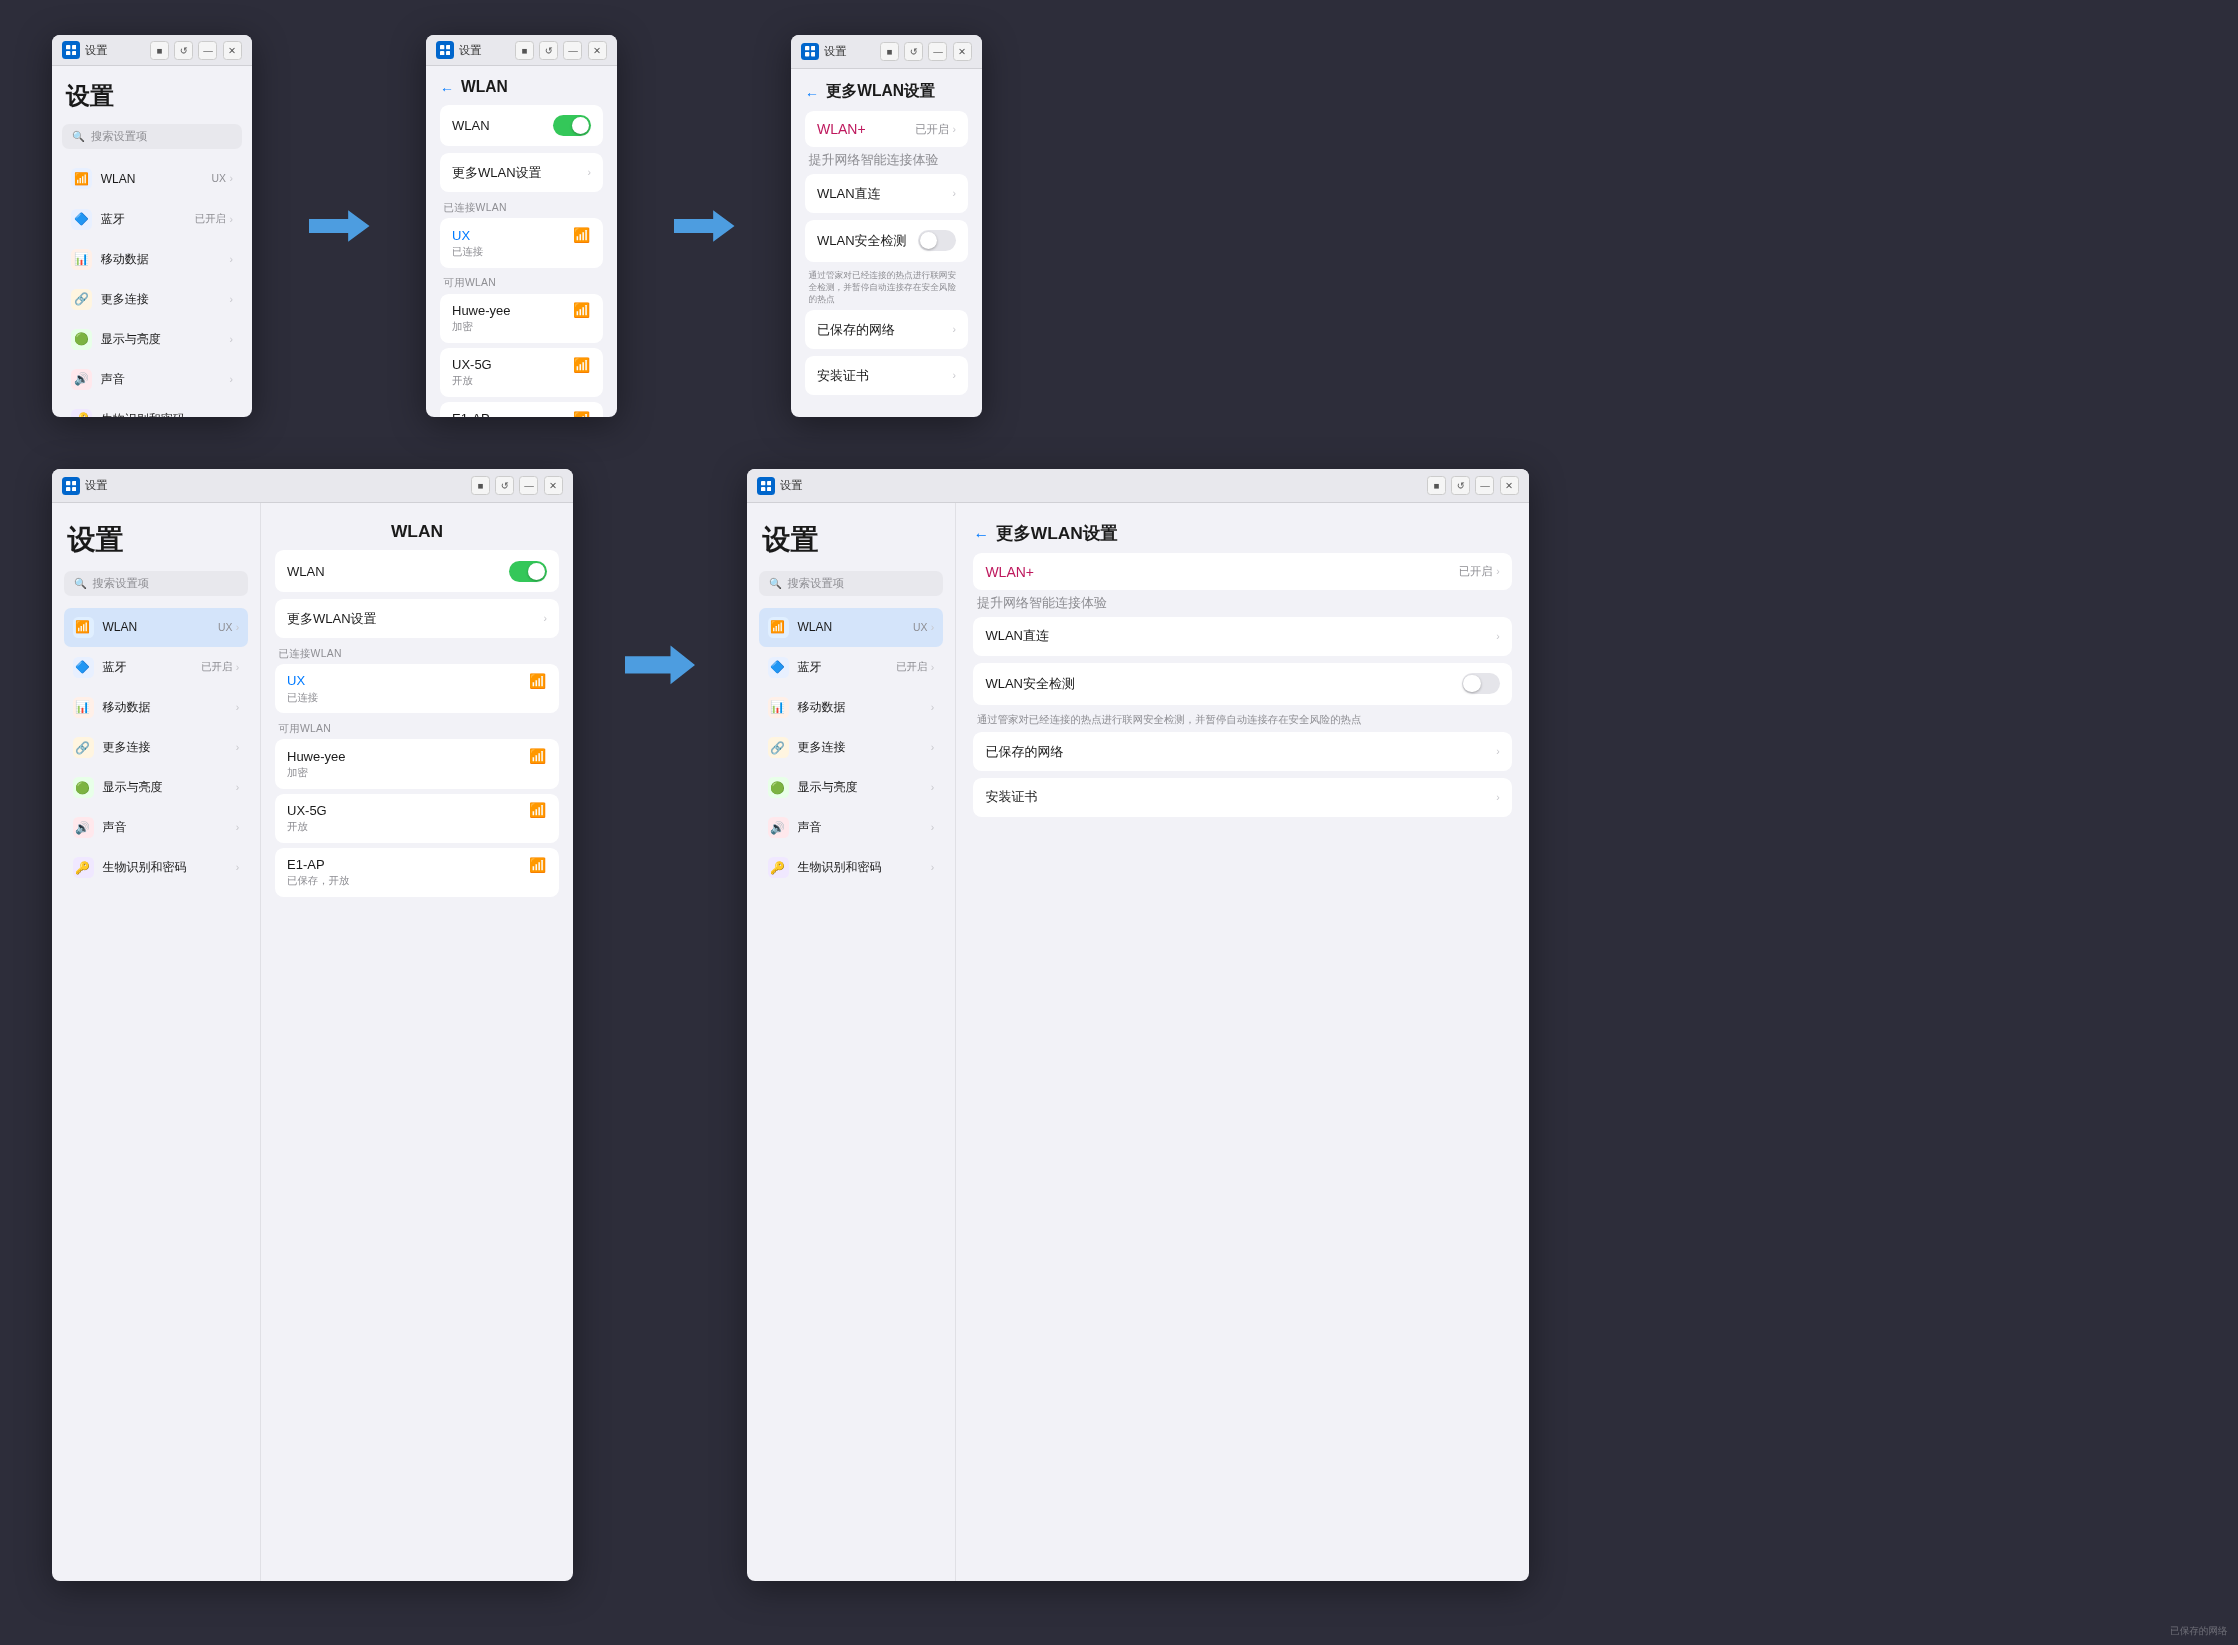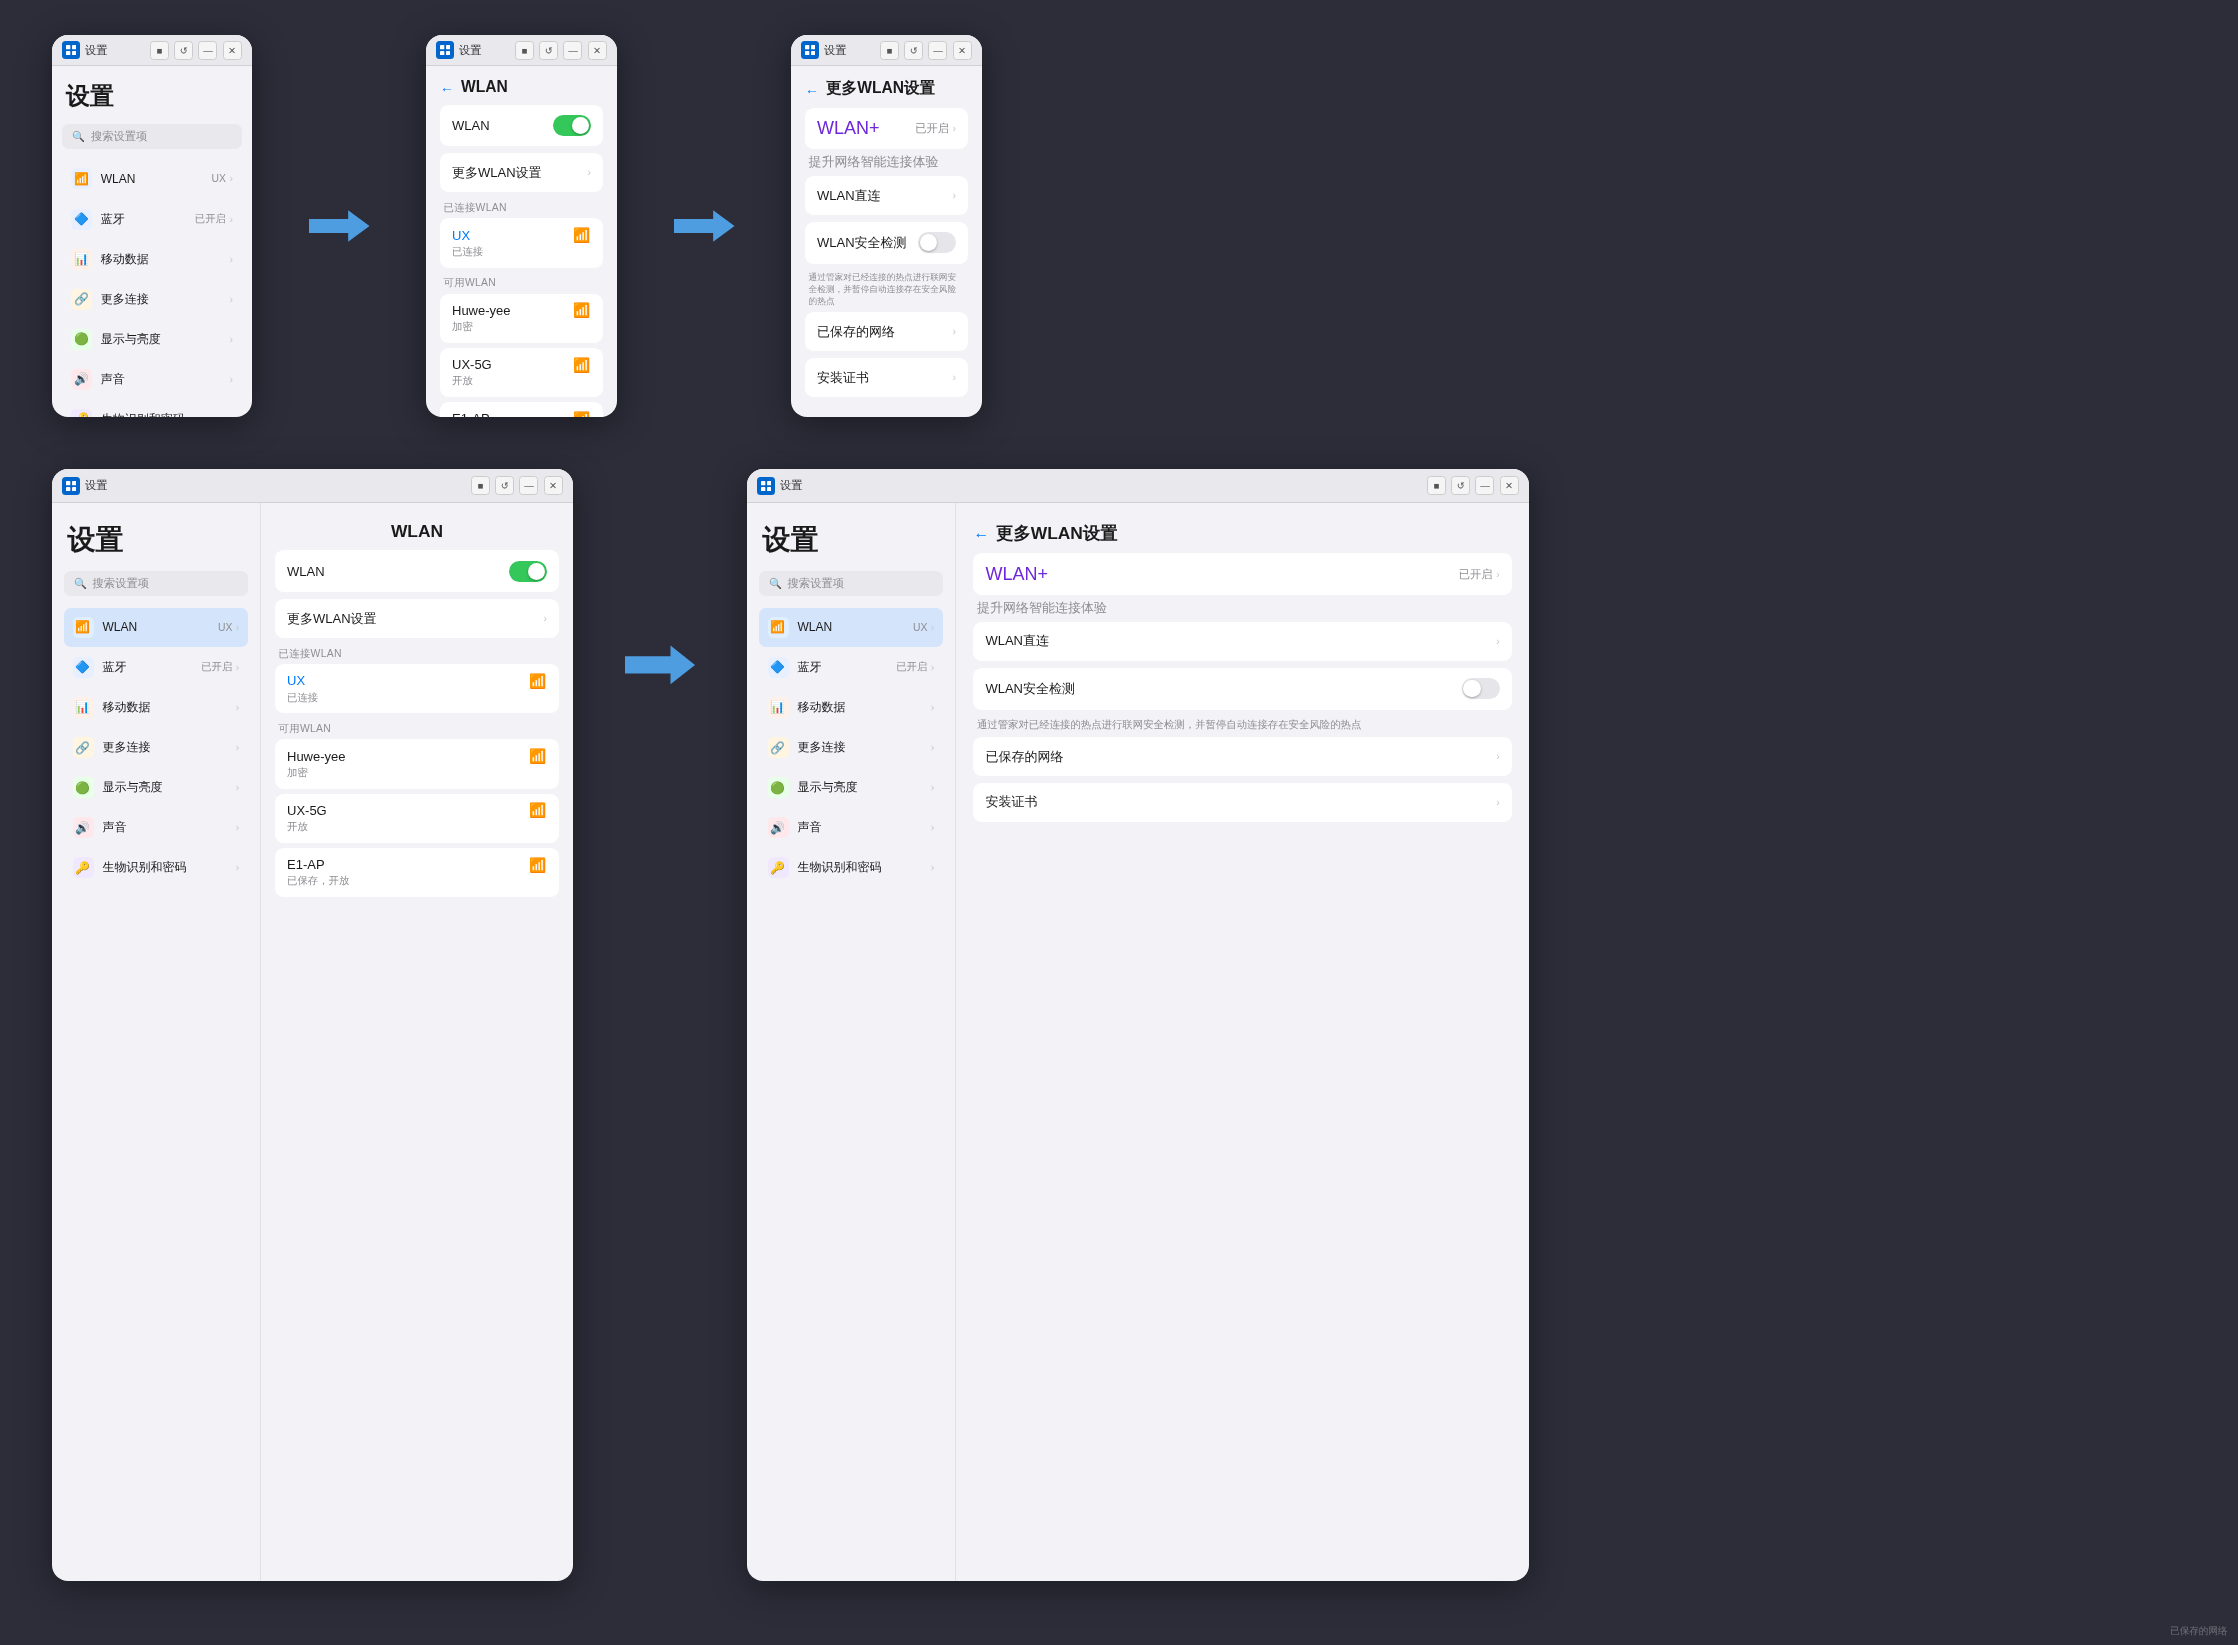--- a/index.html
+++ b/index.html
@@ -29,21 +29,21 @@
       flex-direction: row;
       align-items: flex-start;
       padding: 17.4px 52px 35px 52px;
       gap: 52px;
       height: 1194px;
     }
 
     
     .window {
       background: #f2f2f7;
-      border-radius: 16px;
+      border-radius: 8px;
       box-shadow: 0 7px 35px rgba(0,0,0,0.4);
       overflow: hidden;
       display: flex;
       flex-direction: column;
     }
 
     .title-bar {
       display: flex;
       align-items: center;
       padding: 7px 10.4px;
@@ -322,22 +322,22 @@
     .wlan-plus-row {
       display: flex;
       align-items: center;
       padding: 10.4px 12px;
       background: white;
       border-radius: 8.7px;
       margin-bottom: 3.5px;
     }
 
     .wlan-plus-label {
-      font-size: 18px;
-      color: #6d28d9;
+      font-size: 14px;
+      color: #be185d;
       flex: 1;
     }
 
     .wlan-plus-value {
       font-size: 11.3px;
       color: #8e8e93;
       margin-right: 3.5px;
     }
 
     .big-title {

